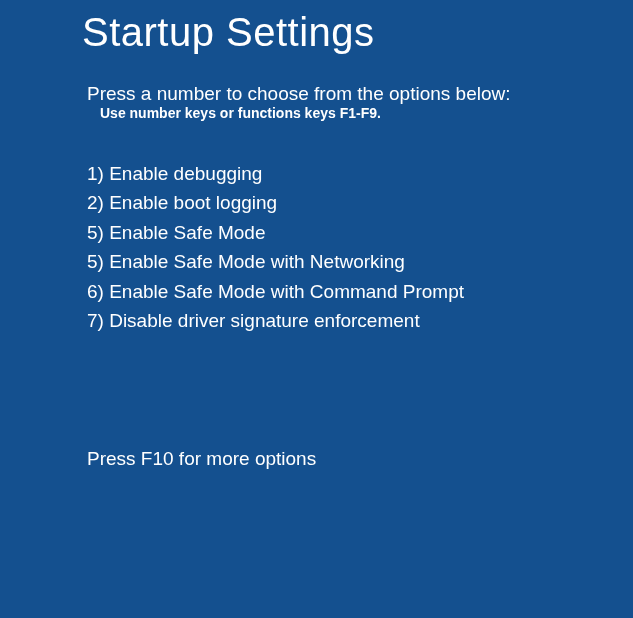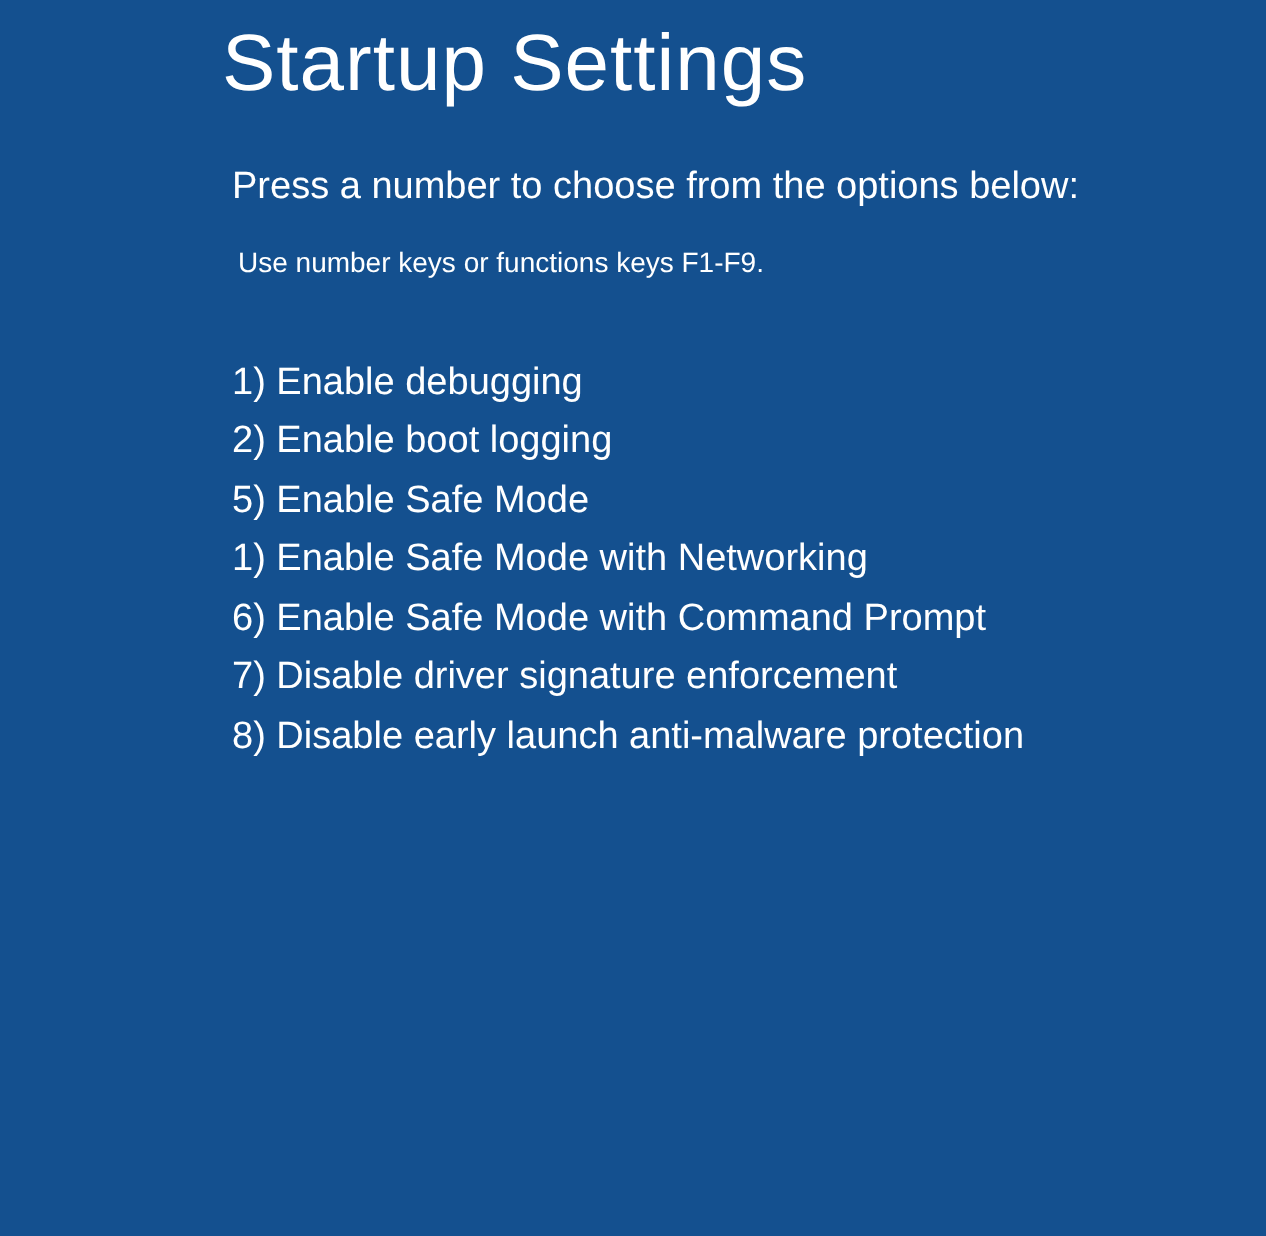--- a/index.html
+++ b/index.html
@@ -9,39 +9,38 @@
     }
     body {
       width: 633px;
       height: 618px;
       background-color: #14508f;
       font-family: "Segoe UI", "Segoe UI Light", -apple-system, sans-serif;
       color: #ffffff;
       overflow: hidden;
     }
     .container {
-      padding-left: 111px;
+      padding-left: 82px;
       padding-top: 10px;
     }
     .title {
       font-size: 40px;
       font-weight: 300;
       letter-spacing: 0.5px;
       margin-bottom: 28px;
     }
     .subtitle {
       font-size: 19px;
       font-weight: 400;
       margin-left: 5px;
-      margin-bottom: 18px;
     }
     .hint {
       font-size: 14px;
-      font-weight: 400;
-      margin-left: 8px;
+      font-weight: 700;
+      margin-left: 18px;
       margin-bottom: 38px;
     }
     .options {
       margin-left: 5px;
     }
     .option {
       font-size: 19px;
       font-weight: 400;
       line-height: 1.55;
     }
@@ -59,20 +58,20 @@
 <body>
 
 <div class="container">
   <h1 class="title">Startup Settings</h1>
   <div class="subtitle">Press a number to choose from the options below:</div>
   <div class="hint">Use number keys or functions keys F1-F9.</div>
   <div class="options">
     <div class="option">1) Enable debugging</div>
     <div class="option">2) Enable boot logging</div>
     <div class="option">5) Enable Safe Mode</div>
-    <div class="option">1) Enable Safe Mode with Networking</div>
+    <div class="option">5) Enable Safe Mode with Networking</div>
     <div class="option">6) Enable Safe Mode with Command Prompt</div>
     <div class="option">7) Disable driver signature enforcement</div>
-    <div class="option">8) Disable early launch anti-malware protection</div>
   </div>
   <div class="footer">
+    <div class="footer-line">Press F10 for more options</div>
   </div>
 </div>
 
 </body></html>

